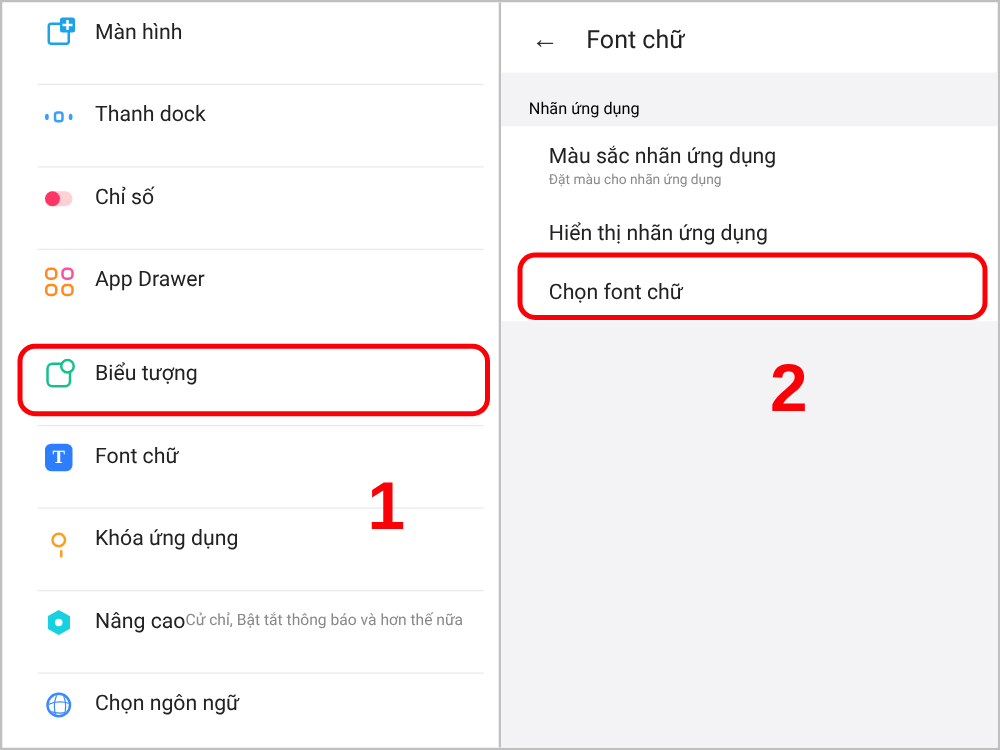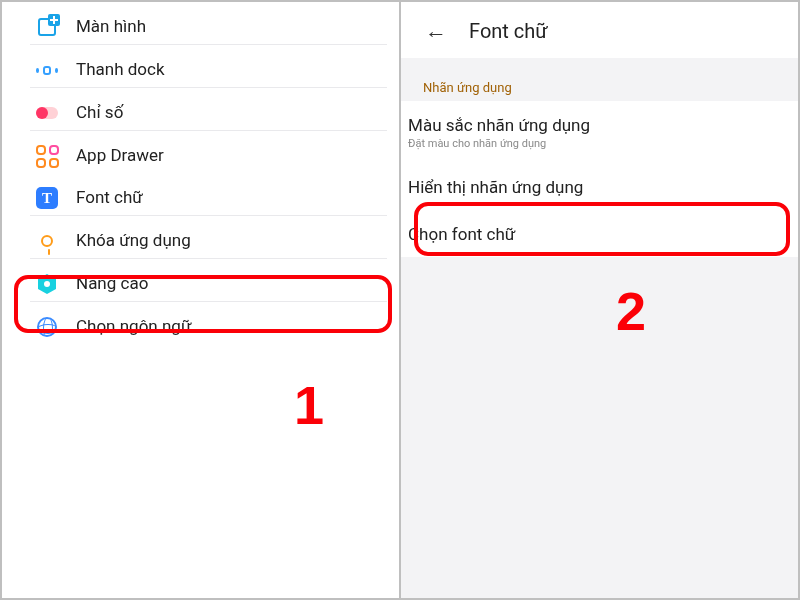--- a/index.html
+++ b/index.html
@@ -7,21 +7,21 @@
   .frame {
     width: 800px; height: 600px; background: #fff;
     border: 2px solid #bfbfbf; display: flex; position: relative;
   }
   .panel { height: 100%; background: #fff; position: relative; }
   .panel-left { width: 400px; border-right: 2px solid #bfbfbf; padding: 0 12px 0 28px; overflow: hidden;}
   .panel-right { width: 398px; }
   
   .l-item {
     display: flex; align-items: center; gap: 18px;
-    padding: 14px 6px 6px 6px;
+    padding: 14px 6px 29px 6px;
     border-bottom: 1px solid #e9e9ec;
     position: relative;
   }
   .l-item.nb { border-bottom: none; }
   .l-item.gap-top { margin-top: 10px; }
   .l-label { font-size: 17px; color: #222; line-height: 1.25; }
   .l-sub { font-size: 12.5px; color: #888; margin-top: 2px; }
   .ic { width: 22px; height: 22px; flex: 0 0 22px; display:flex; align-items:center; justify-content:center; position: relative; }
   .plus { position:absolute; right:-2px; top:-2px; width:12px; height:12px; background:#1aa3e8; border-radius:2px;}
   .plus::before,.plus::after{content:"";position:absolute;background:#fff;}
@@ -50,23 +50,23 @@
   .ic-hex { width:18px;height:20px;background:#18d1e0; position:relative; clip-path: polygon(50% 0,100% 25%,100% 75%,50% 100%,0 75%,0 25%);}
   .ic-hex::after{content:"";position:absolute;width:6px;height:6px;border-radius:50%;background:#fff;left:6px;top:7px;}
   .ic-globe { width:20px;height:20px;border:2px solid #3b8bff;border-radius:50%;position:relative;overflow:hidden;}
   .ic-globe::before{content:"";position:absolute;width:20px;height:8px;border:1.5px solid #3b8bff;border-radius:50%;left:-2px;top:5px;}
   .ic-globe::after{content:"";position:absolute;width:8px;height:20px;border:1.5px solid #3b8bff;border-radius:50%;left:4px;top:-2px;}
   
   .r-head { display:flex; align-items:center; gap:22px; padding:16px 18px 14px 24px; }
   .r-back { font-size:22px; color:#333; width:22px; text-align:center; }
   .r-title { font-size:20px; color:#222; }
   .r-body { background:#f3f3f5; height: calc(100% - 56px); padding-top:6px;}
-  .r-section-label { font-size:13px; color:#a16207; padding: 16px 22px 6px 22px; }
+  .r-section-label { font-size:13px; color:#000000; padding: 16px 22px 6px 22px; }
   .r-card { background:#fff; margin:0; }
-  .r-row { padding: 14px 22px 13px 7px; }
+  .r-row { padding: 14px 22px 13px 38px; }
   .r-row + .r-row { border-top: 0px solid #eee; }
   .r-row-title { font-size:17px; color:#222; }
   .r-row-sub { font-size:11px; color:#8a8a8a; margin-top:2px; }
   
   .hl { position:absolute; border:4px solid #fb0007; border-radius:14px; pointer-events:none; }
   .hl1 { left:12px; top:273px; width:378px; height:58px; }
   .hl2 { left:412px; top:200px; width:376px; height:54px; }
   
   .step { position:absolute; color:#fb0007; font-weight:900; font-family: Arial, sans-serif; font-size:54px; }
   .s1 { left:292px; top:372px; }
@@ -109,20 +109,26 @@
           <div class="ic-apps">
             <span class="o"></span>
             <span class="p"></span>
             <span class="o"></span>
             <span class="o"></span>
           </div>
         </div>
       <div class="l-label">App Drawer</div>
     </div>
 
+    <div class="l-item gap-top">
+      <div class="ic">
+          <div class="ic-sym"></div>
+        </div>
+      <div class="l-label">Biểu tượng</div>
+    </div>
 
     <div class="l-item">
       <div class="ic">
           <div class="ic-font">T</div>
         </div>
       <div class="l-label">Font chữ</div>
     </div>
 
 
     <div class="l-item">
@@ -131,20 +137,21 @@
         </div>
       <div class="l-label">Khóa ứng dụng</div>
     </div>
 
     <div class="l-item">
       <div class="ic">
           <div class="ic-hex"></div>
         </div>
       <div class="txtcol">
         <div class="l-label">Nâng cao</div>
+        <div class="l-sub">Cử chỉ, Bật tắt thông báo và hơn thế nữa</div>
       </div>
     </div>
 
     <div class="l-item nb">
       <div class="ic">
           <div class="ic-globe"></div>
         </div>
       <div class="l-label">Chọn ngôn ngữ</div>
     </div>
   </div>

